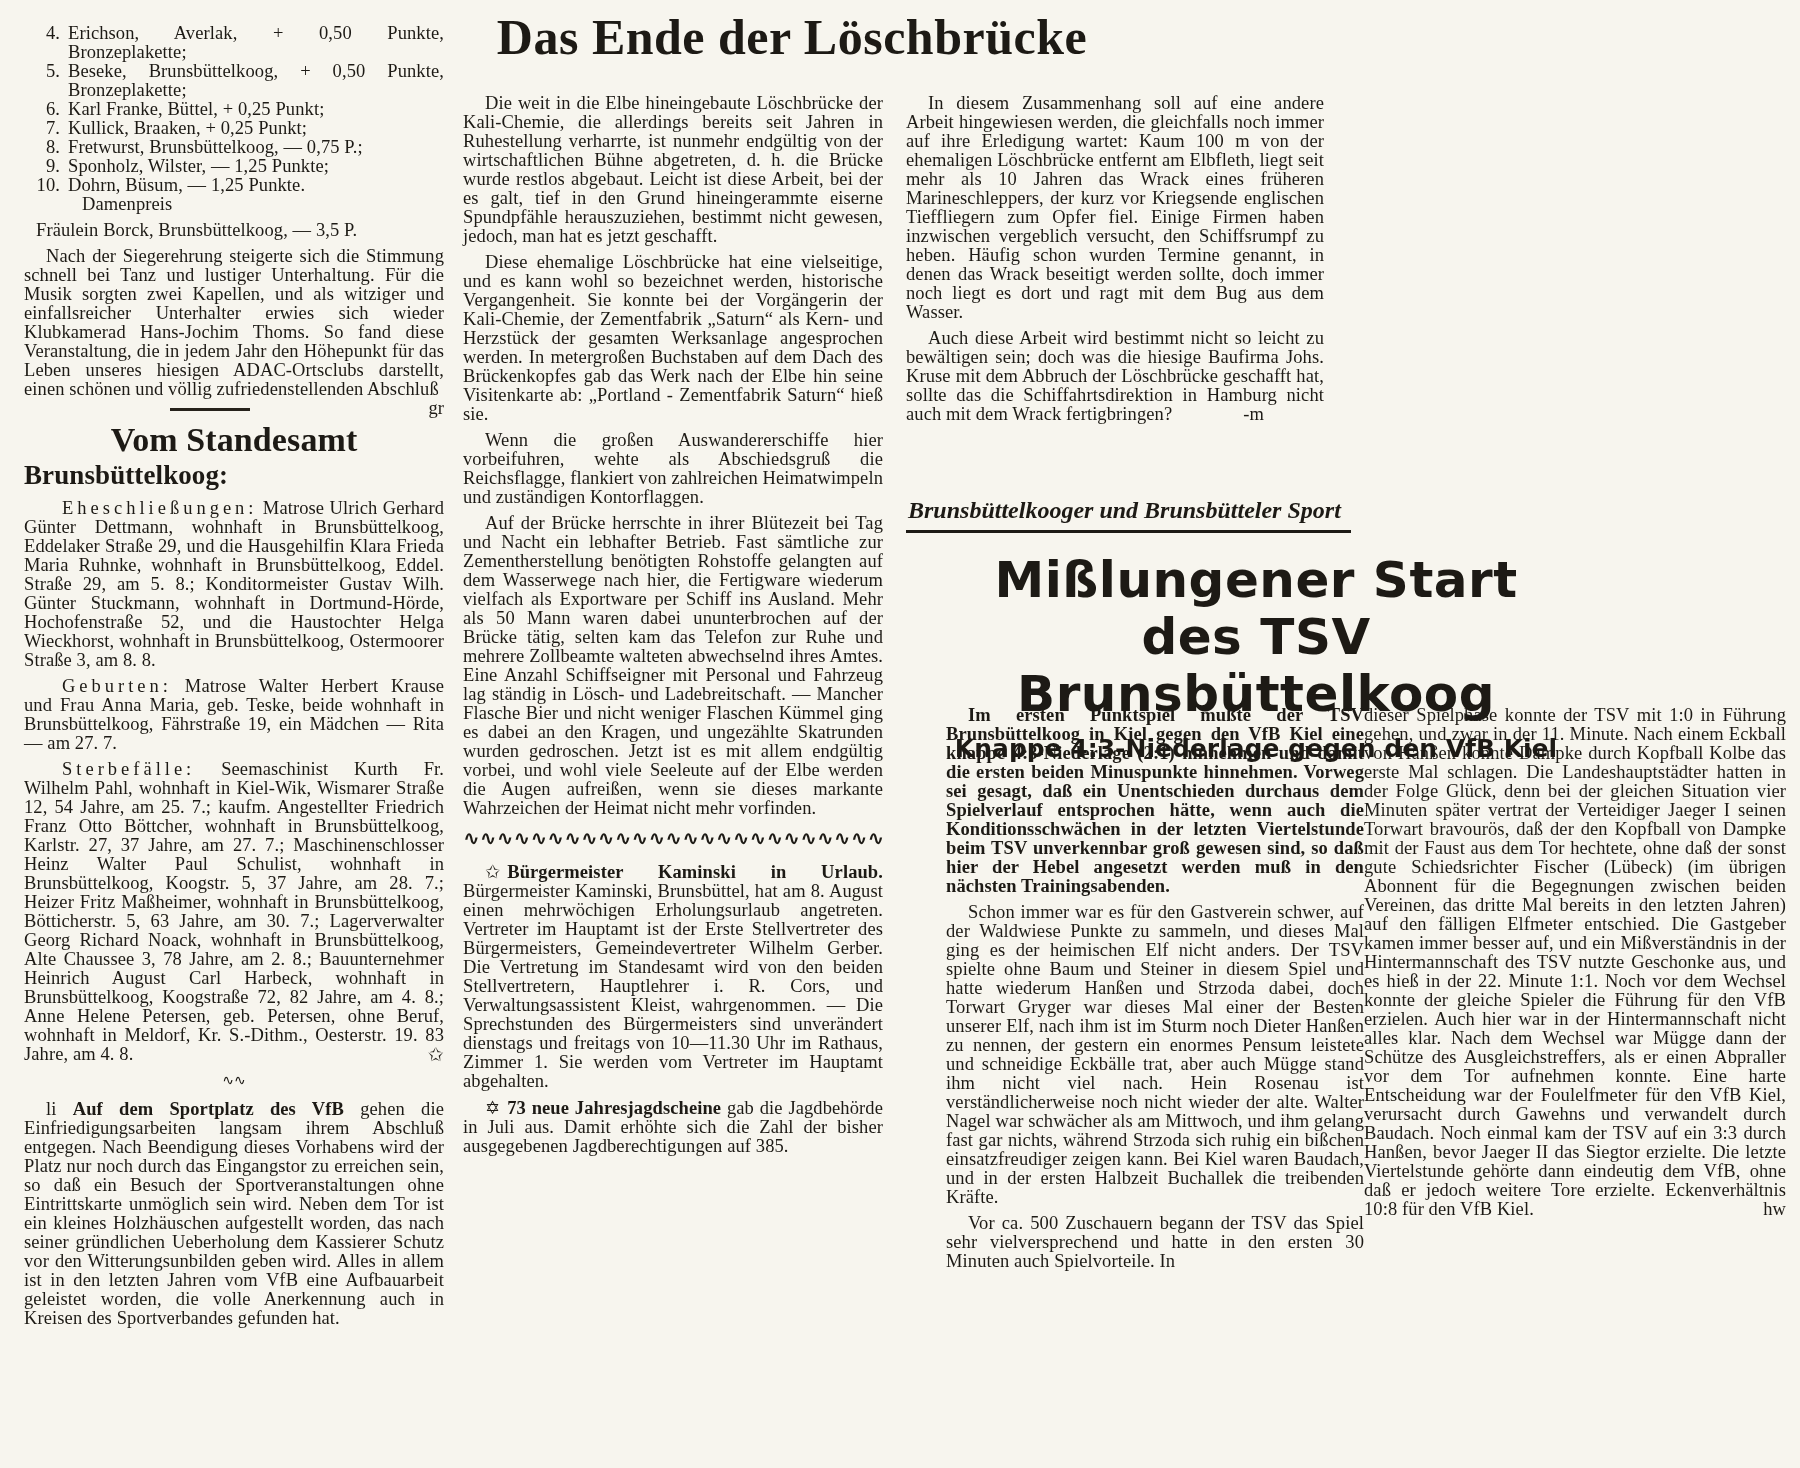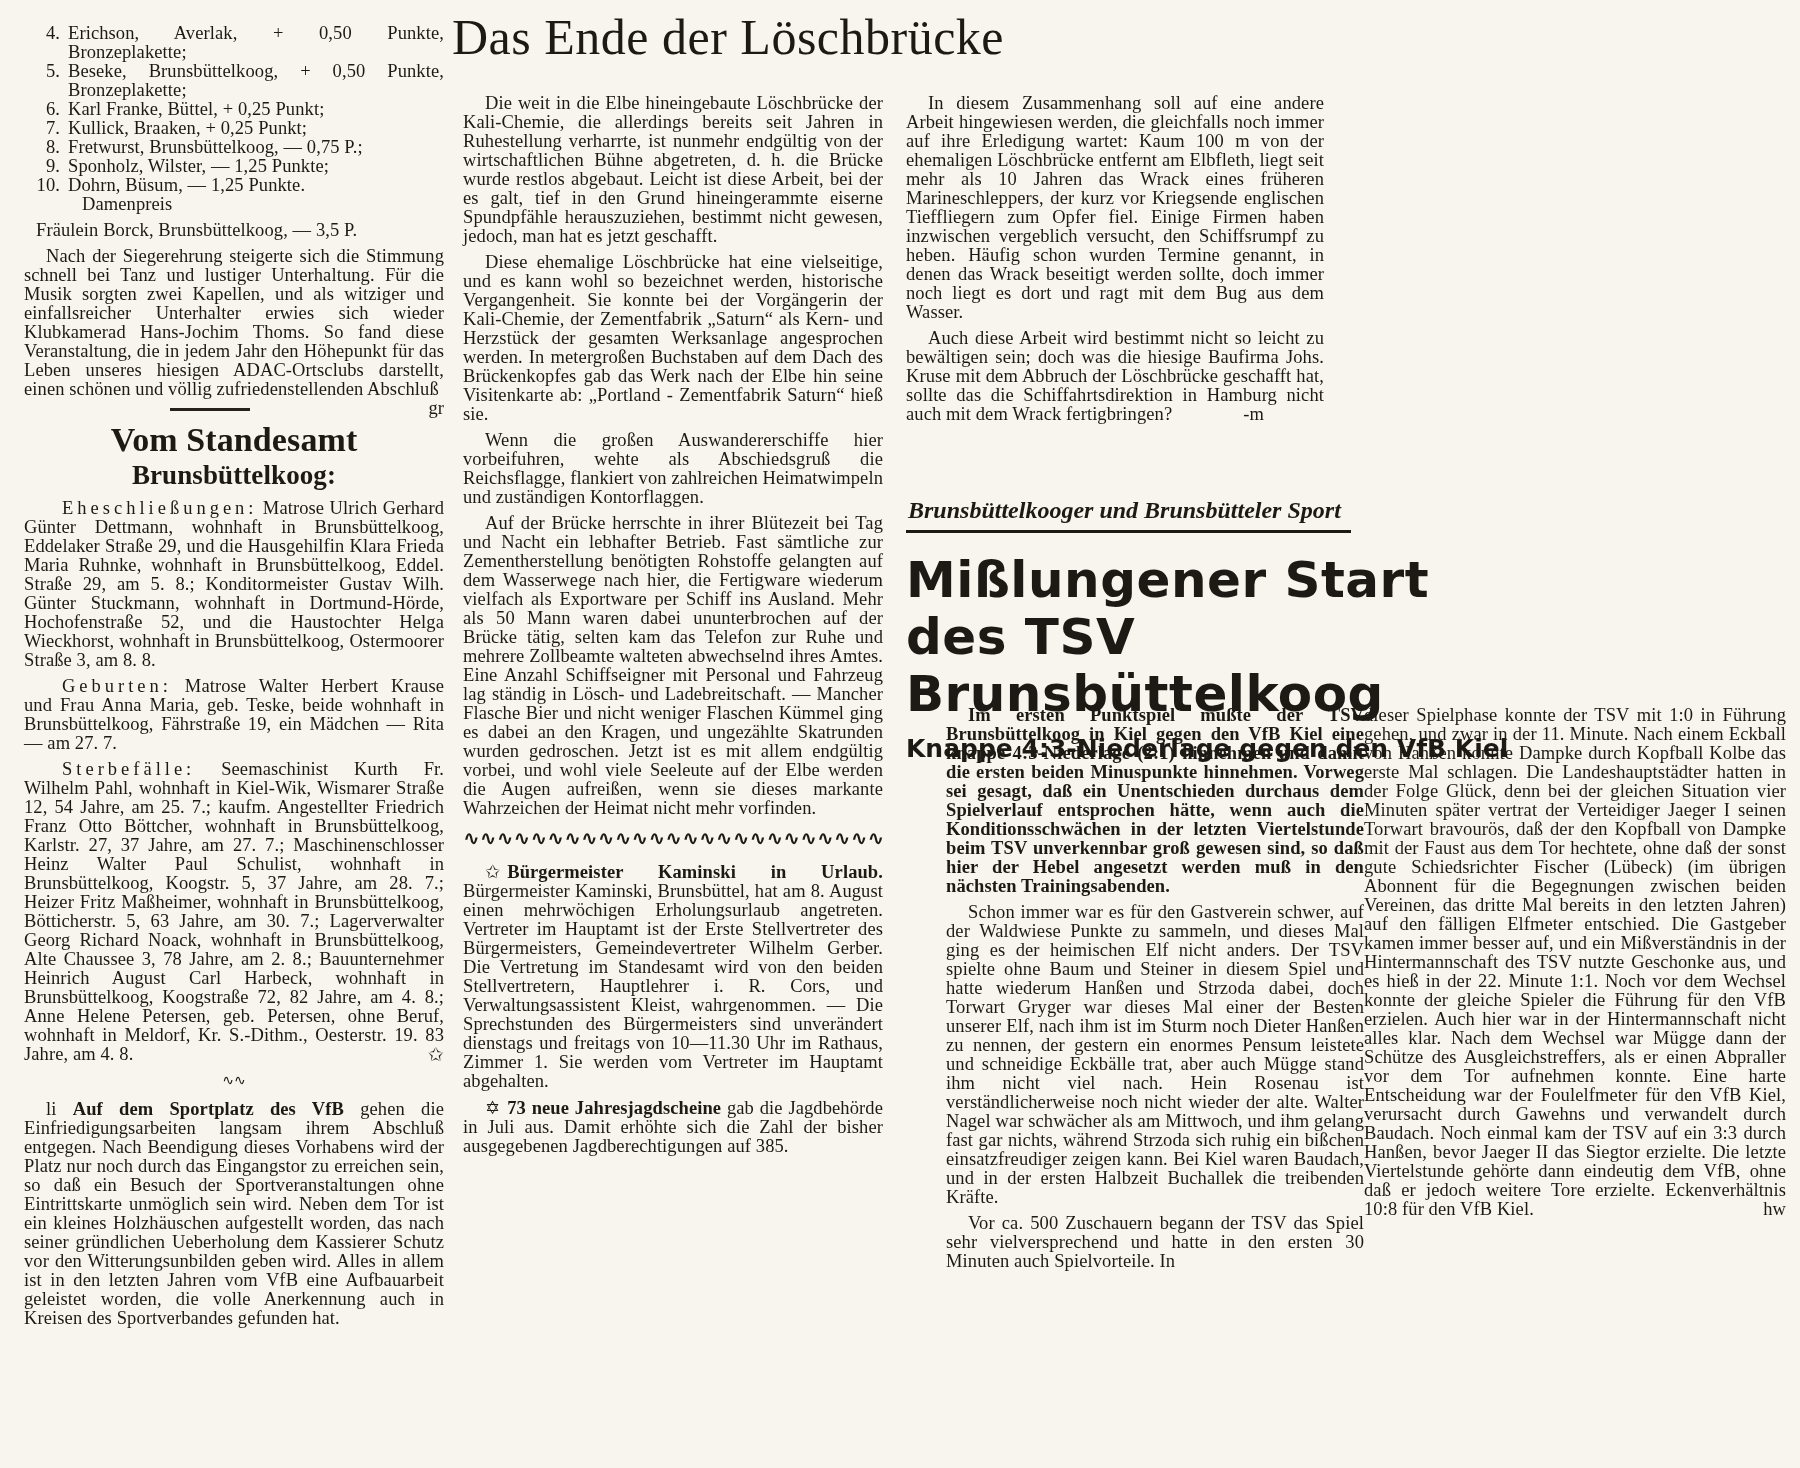--- a/index.html
+++ b/index.html
@@ -14,32 +14,32 @@
   
   .rank{display:flex;margin:0;}
   .rank .n{flex:0 0 36px;text-align:right;padding-right:8px;}
   .rank .t{flex:1;text-align:justify;}
   .damen{padding-left:58px;text-indent:0 !important;margin:0 0 1px;}
   .winner{text-indent:12px !important;}
   .sig{float:right;padding-left:10px;}
   .sig-m{float:right;margin-right:60px;}
   .hr-short{width:80px;border:0;border-top:3px solid #26221b;margin:9px auto 11px;}
   .h-standesamt{font-size:34px;line-height:36px;font-weight:bold;text-align:center;margin:2px 0 2px;}
-  .h-sub{font-size:27px;line-height:30px;font-weight:bold;text-align:center;margin:0 0 9px;}
+  .h-sub{font-size:27px;line-height:30px;font-weight:bold;margin:0 0 9px;}
   .sperr{letter-spacing:4px;margin-left:16px;}
   .squiggle{text-align:center;font-family:"DejaVu Sans",sans-serif;font-size:14px;margin:2px 0 10px;text-indent:0 !important;}
   .rope{white-space:nowrap;overflow:hidden;font-family:"DejaVu Sans",sans-serif;
         font-size:20px;line-height:22px;font-weight:bold;margin:9px 0 13px;text-indent:0 !important;}
   .star{font-family:"DejaVu Sans",sans-serif;font-size:18px;padding-right:7px;}
   .endstar{float:right;font-family:"DejaVu Sans",sans-serif;font-size:19px;}
-  .headline1{position:absolute;left:452px;top:10px;width:680px;text-align:left;
-             font-size:50px;line-height:54px;font-weight:normal;letter-spacing:.5px;}
+  .headline1{position:absolute;left:452px;top:10px;width:680px;text-align:center;
+             font-size:50px;line-height:54px;font-weight:bold;letter-spacing:.5px;}
   .kicker{position:absolute;left:906px;top:497px;font-style:italic;font-weight:bold;
           font-size:24px;border-bottom:3.5px solid #1d1a15;padding:0 10px 6px 2px;}
-  .sport-head{position:absolute;left:906px;top:552px;width:700px;text-align:left;
+  .sport-head{position:absolute;left:906px;top:552px;width:700px;text-align:center;
               font-family:"DejaVu Sans","Liberation Sans",sans-serif;font-weight:bold;}
   .sport-title{font-size:50px;line-height:57px;letter-spacing:.5px;}
   .sport-sub{font-size:25px;line-height:28px;margin-top:12px;}
   .sport-intro{font-weight:bold;}
 </style>
 </head>
 <body>
 
 <div class="page">
 

